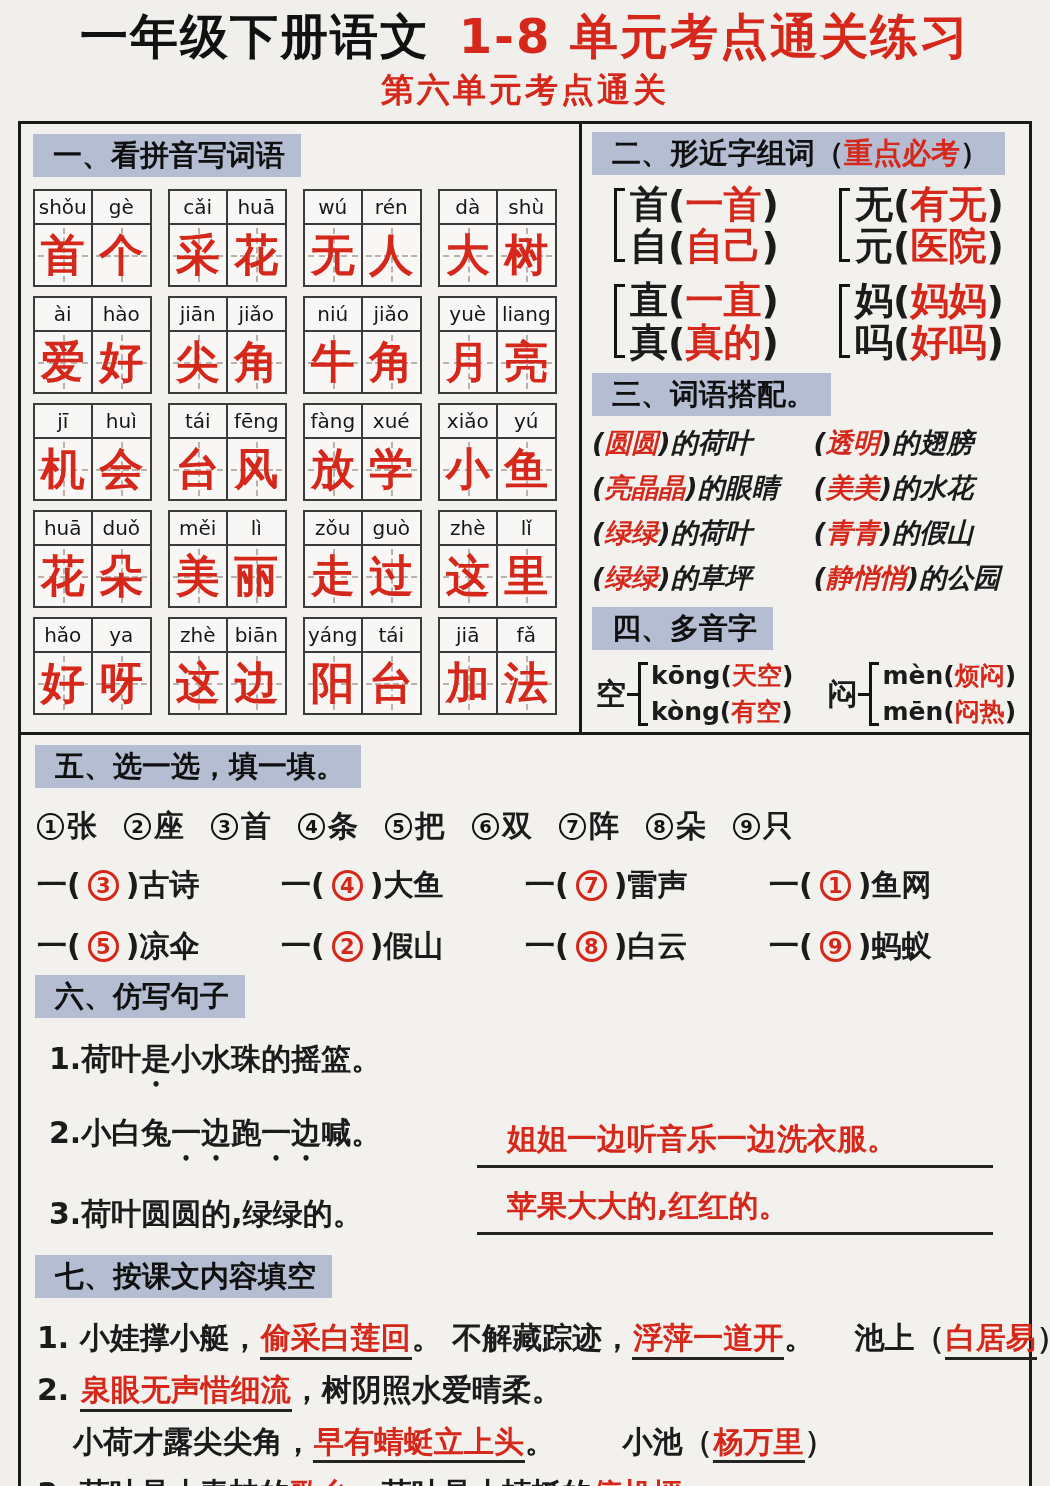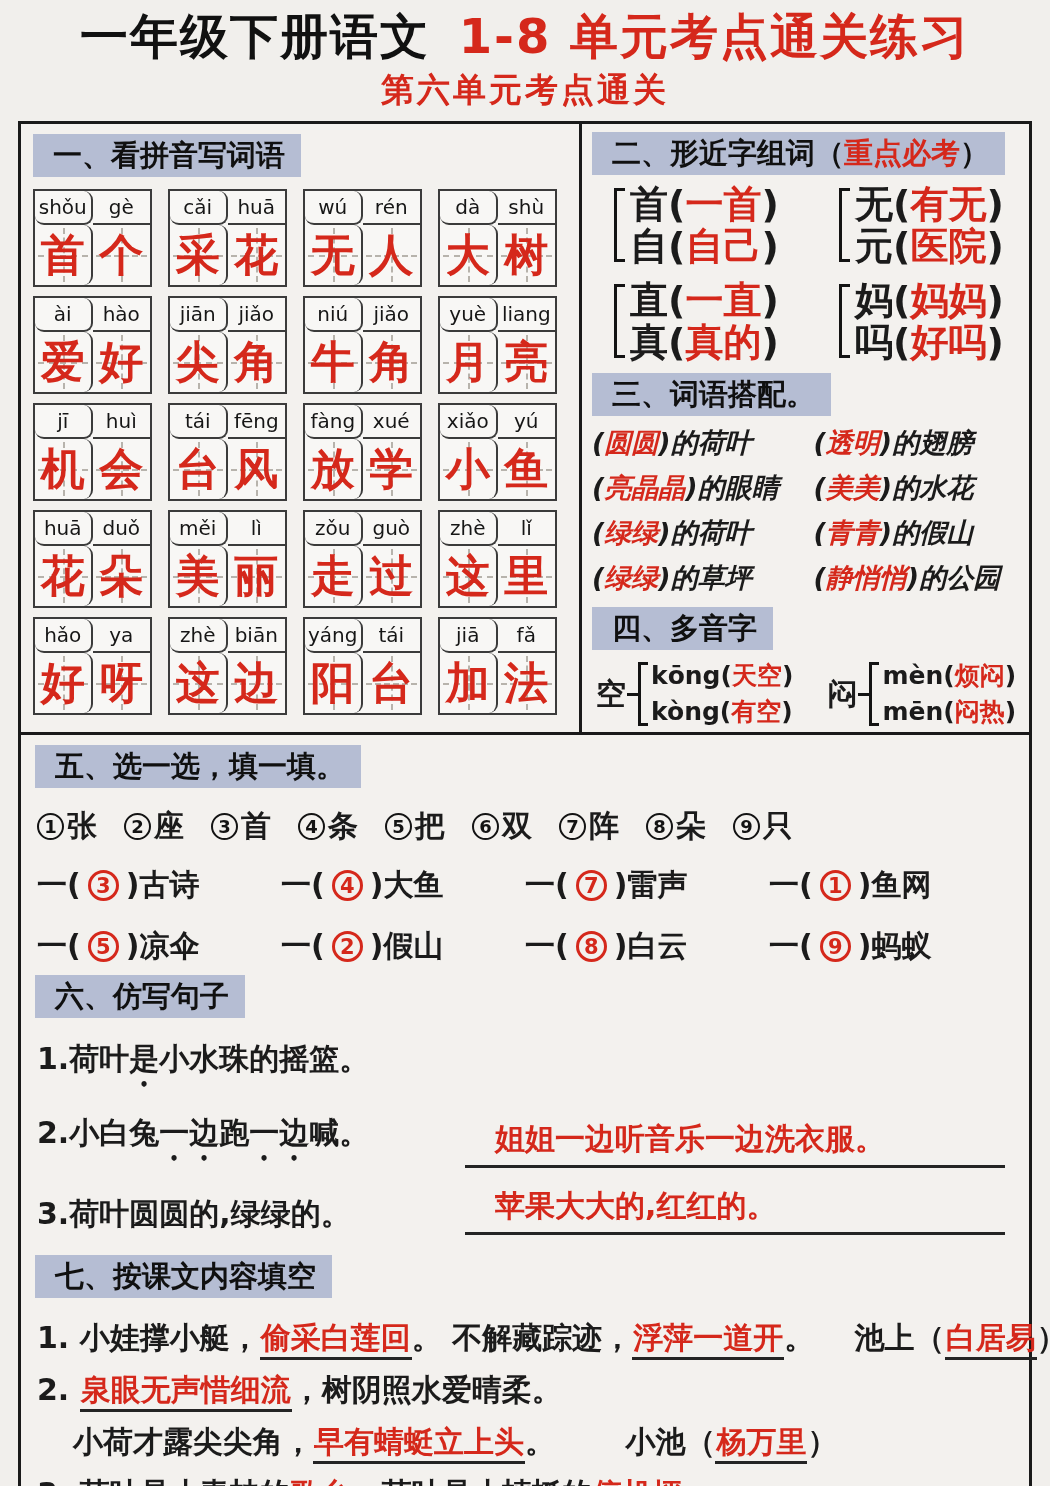--- a/index.html
+++ b/index.html
@@ -37,21 +37,21 @@
   
   .pin-grid { display:grid; grid-template-columns:repeat(4,119px); gap:9px 16px; margin-top:4px; }
   .pblock {
     display:grid; grid-template-columns:1fr 1fr; grid-template-rows:34px 60px;
     border:2px solid #3b3b3b; background:#f8f7f5;
   }
   .pcell {
     display:flex; align-items:center; justify-content:center;
     font-size:20px; border-bottom:2px solid #3b3b3b; color:#161616;
   }
-  .pcell.first, .ccell.first { border-right:2px solid #3b3b3b;border-radius:9px; }
+  .pcell.first, .ccell.first { border-right:2px solid #3b3b3b; }
   .ccell { position:relative; display:flex; align-items:center; justify-content:center; }
   .ccell::before { content:""; position:absolute; left:50%; top:3px; bottom:3px; border-left:2px dashed #b7b3ac; }
   .ccell::after  { content:""; position:absolute; top:50%; left:3px; right:3px; border-top:2px dashed #b7b3ac; }
   .hanzi {
     position:relative; z-index:1; font-size:44px; line-height:44px; font-weight:700;
     color:var(--accent-red,#d5281b); font-family:"DejaVu Serif","Liberation Serif",serif;
   }
 
   
   .fgroups { display:grid; grid-template-columns:225px 1fr; gap:12px 0; padding-left:22px; margin-bottom:8px; }
@@ -78,28 +78,28 @@
   .opts { display:flex; gap:27px; align-items:center; font-size:30px; font-weight:600; margin:10px 2px 18px; }
   .opt { display:flex; align-items:center; gap:3px; }
   .circ { display:inline-flex; align-items:center; justify-content:center; border-radius:50%; font-weight:700; flex:none;
           font-family:"DejaVu Sans","Liberation Sans",sans-serif; }
   .circ.black { width:27px; height:27px; border:2px solid #131313; color:#131313; font-size:18px; }
   .circ.red   { width:31px; height:31px; border:3px solid var(--accent-red,#d5281b); color:var(--accent-red,#d5281b); font-size:21px; margin:0 7px; }
   .fills { display:grid; grid-template-columns:repeat(4,1fr); row-gap:20px; font-size:30px; font-weight:600; margin:0 2px 6px; }
   .fill { display:flex; align-items:center; white-space:nowrap; }
 
   
-  .s6row { display:flex; align-items:flex-end; margin:12px 2px 18px; }
+  .s6row { display:flex; align-items:flex-end; margin:12px 14px 18px; }
   .s6prompt { width:428px; flex:none; font-size:30px; font-weight:600; line-height:42px; }
   .s6ansline { flex:1; border-bottom:3px solid #242424; padding:0 4px 5px 30px; margin-right:8px; }
   .s6ans { color:var(--accent-red,#d5281b); font-size:30px; font-weight:800; }
 
   
   .s7line { font-size:30px; font-weight:600; line-height:40px; margin:12px 2px; white-space:nowrap; }
-  .s7line.ind { padding-left:36px; }
+  .s7line.ind { padding-left:36px;font-family:Liberation Serif, serif; }
   .seg-b  { color:#1b1b1b; }
   .seg-ru { color:var(--accent-red,#d5281b); font-weight:800; border-bottom:3px solid #242424; padding:0 1px 2px; }
   .seg-bd { -webkit-text-emphasis:filled dot #1b1b1b; text-emphasis:filled dot #1b1b1b;
             -webkit-text-emphasis-position:under; text-emphasis-position:under right; }
 </style>
 </head>
 <body style="--accent-red: #d5281b; --chip-bg: #b5bdd3; --page-bg: #f1efec;">
 
 <header class="page-header">
   <h1 class="page-title">

